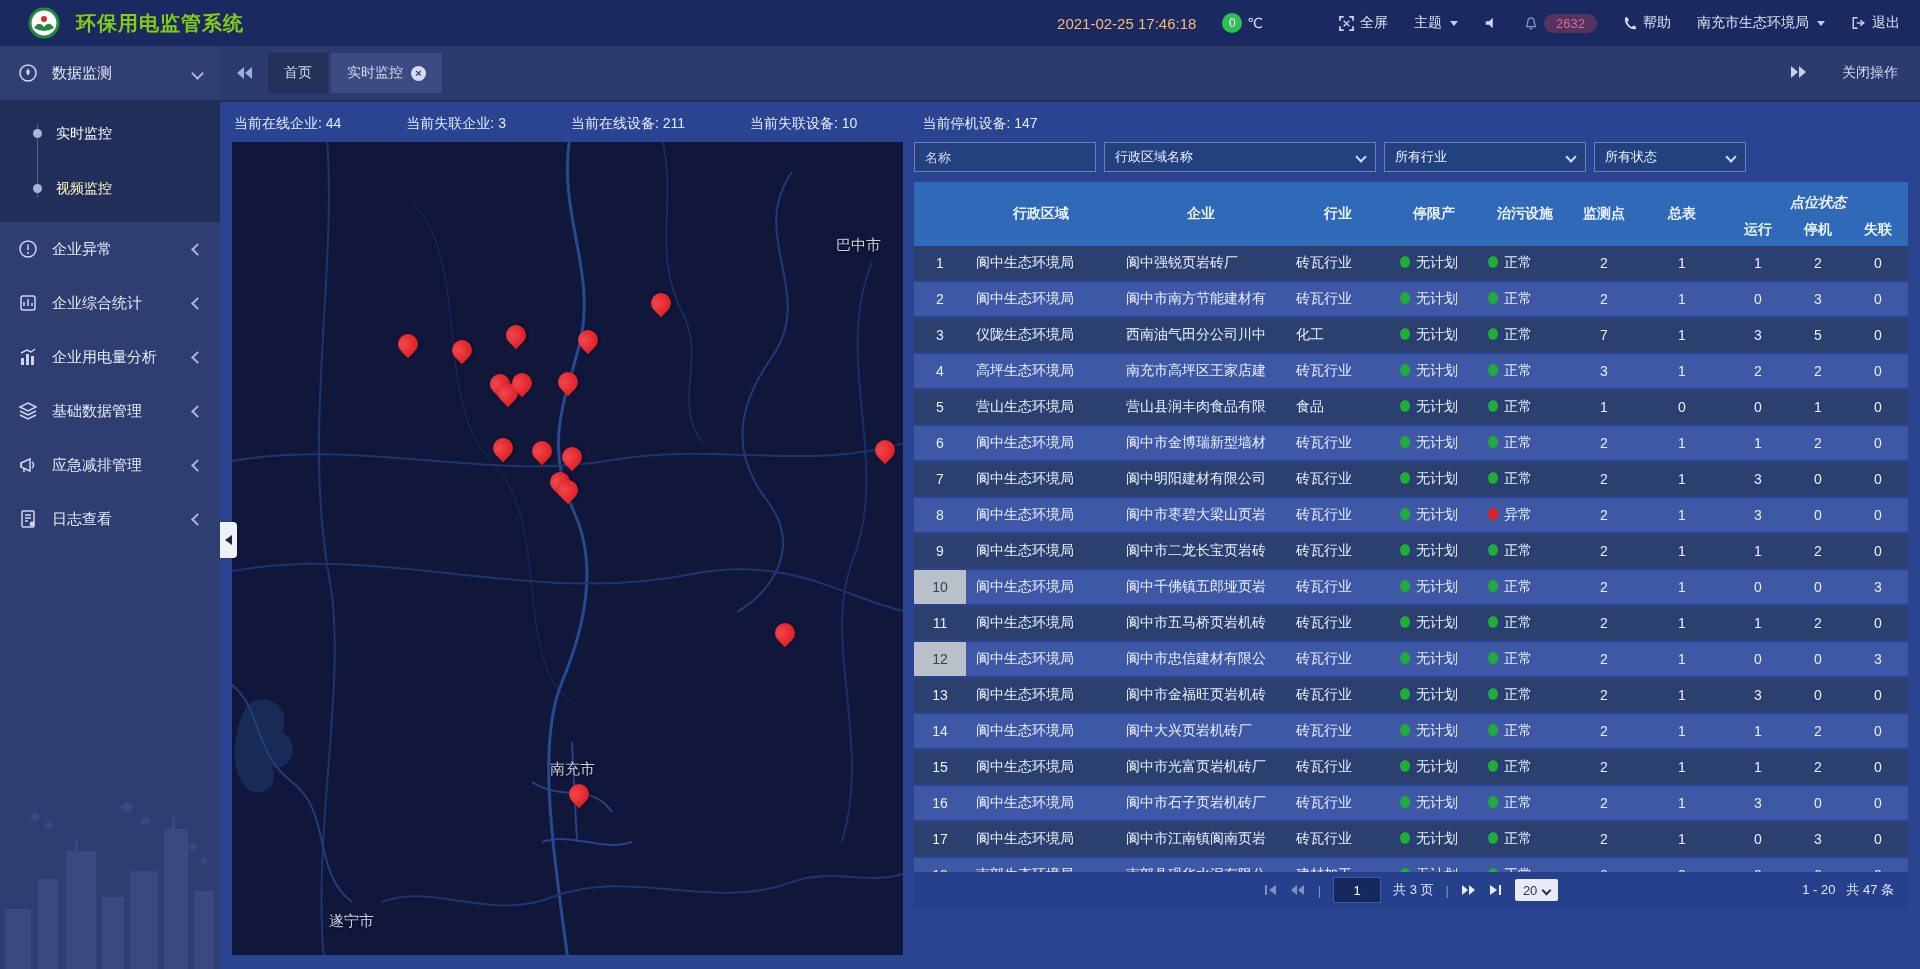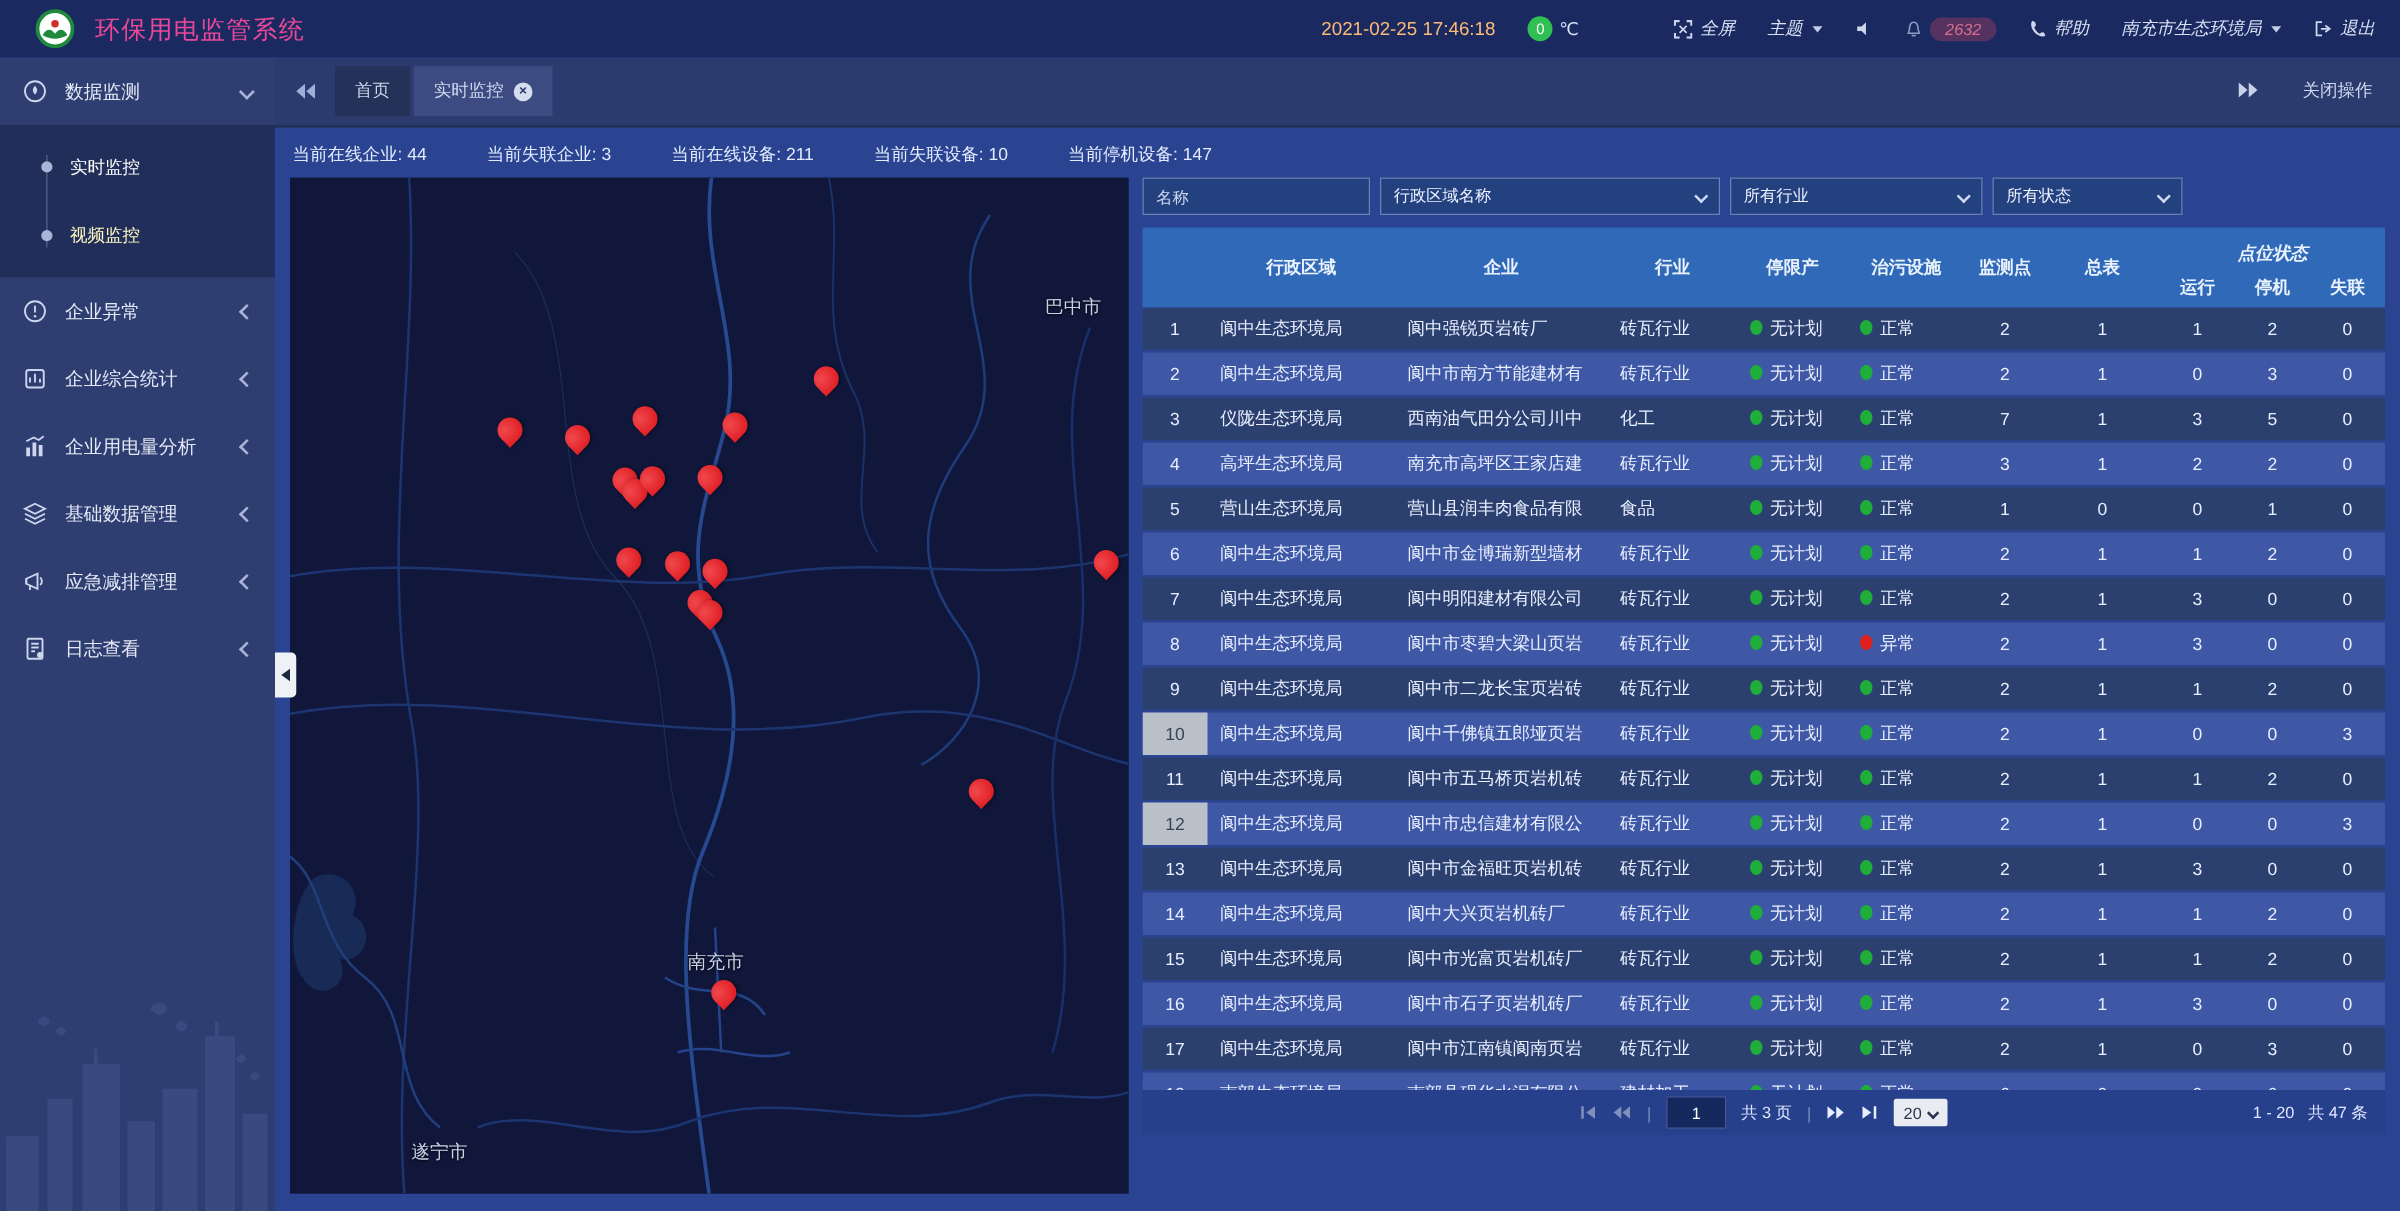--- a/index.html
+++ b/index.html
@@ -4,28 +4,28 @@
 <style>
   html,body{margin:0;padding:0;}
   body{width:1920px;height:969px;overflow:hidden;position:relative;
        font-family:"Liberation Sans","DejaVu Sans",sans-serif;background:#2a4492;}
 
   
   .app-header{position:absolute;left:0;top:0;width:1920px;height:46px;background:#1a2a61;
               display:flex;align-items:center;z-index:30;}
   .logo-wrap{display:flex;align-items:center;margin-left:28px;}
   .logo-svg{width:32px;height:32px;}
-  .app-title{color:#ec4899;font-size:20px;font-weight:normal;margin-left:16px;letter-spacing:1px;}
+  .app-title{color:#84cc16;font-size:20px;font-weight:bold;margin-left:16px;letter-spacing:1px;}
   .header-right{margin-left:auto;display:flex;align-items:center;gap:26px;padding-right:20px;
                 color:#d9e1f5;font-size:14px;}
   .clock{font-size:15px;color:#fdba74;}
   .temp-wrap{display:flex;align-items:center;gap:5px;margin-right:50px;}
   .temp-badge{width:20px;height:20px;border-radius:50%;background:#2fbf53;color:#fff;
               font-size:12px;display:flex;align-items:center;justify-content:center;}
-  .hbtn{display:flex;align-items:center;gap:6px;cursor:pointer;white-space:nowrap;font-style:italic;}
+  .hbtn{display:flex;align-items:center;gap:6px;cursor:pointer;white-space:nowrap;}
   .caret-down{width:0;height:0;border-left:4px solid transparent;border-right:4px solid transparent;
               border-top:5px solid #c4cfe8;display:inline-block;margin-left:2px;}
   .notif-badge{background:rgba(160,60,95,.45);color:#d4708d;border-radius:10px;
                padding:2px 12px;font-size:13px;}
   .hicon{display:inline-flex;align-items:center;}
 
   
   .sidebar{position:absolute;left:0;top:46px;width:220px;bottom:0;background:#2f3e70;z-index:20;overflow:hidden;}
   .menu-group{height:54px;display:flex;align-items:center;padding:0 18px;color:#e4e9f7;
               font-size:15px;cursor:pointer;position:relative;}
@@ -57,21 +57,21 @@
        color:#cfd7ee;background:#243158;margin-right:3px;cursor:pointer;}
   .tab.active{background:#3c4c82;}
   .tab-close{width:15px;height:15px;border-radius:50%;background:#d6dcee;color:#2c3b6e;
              font-size:11px;line-height:15px;text-align:center;font-weight:bold;cursor:pointer;}
   .tabbar-right{margin-left:auto;display:flex;align-items:center;gap:34px;padding-right:22px;
                 color:#cfd8f0;font-size:14px;}
 
   
   .content{position:absolute;left:220px;top:102px;right:0;bottom:0;background:#2a4492;}
   .stats-bar{position:absolute;left:14px;top:9px;height:26px;display:flex;align-items:center;
-             gap:48px;color:#e3ecff;font-size:14px;}
+             gap:65px;color:#e3ecff;font-size:14px;}
 
   
   .map{position:absolute;left:12px;top:40px;width:671px;height:813px;background:#10173a;overflow:hidden;}
   .map svg.roads{position:absolute;left:0;top:0;}
   .city-label{position:absolute;color:#c9d2e8;font-size:15px;text-shadow:0 1px 2px #000;z-index:3;}
   .pin{position:absolute;width:20px;height:20px;border-radius:50% 50% 50% 0;
        transform:rotate(-45deg);z-index:4;cursor:pointer;
        background:radial-gradient(circle at 35% 35%, #f0484d 0%, #e02228 70%);
        box-shadow:1px 1px 3px rgba(0,0,0,.45);}
 

